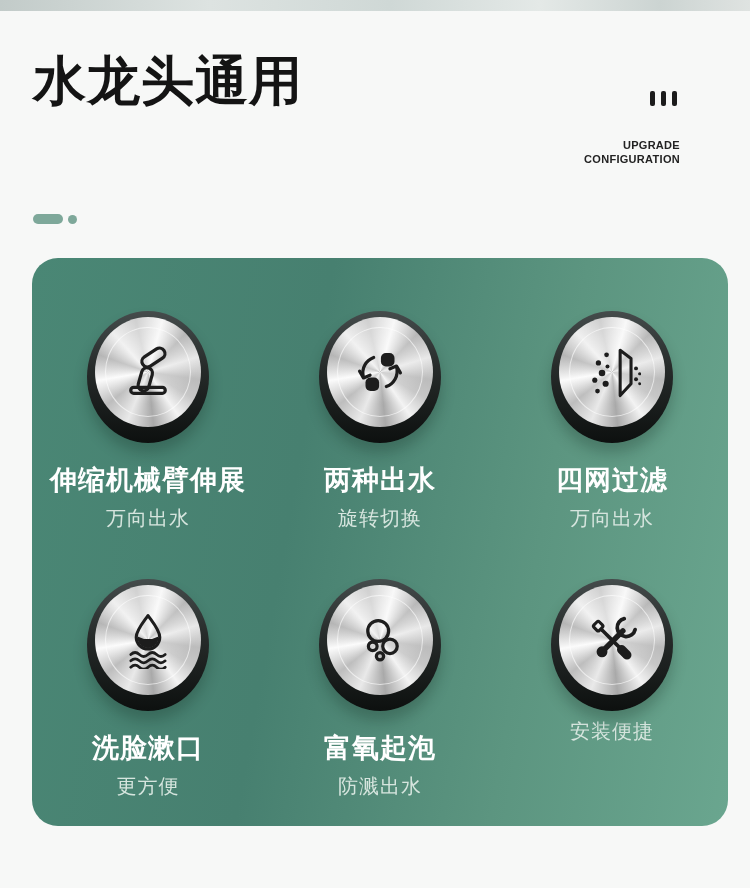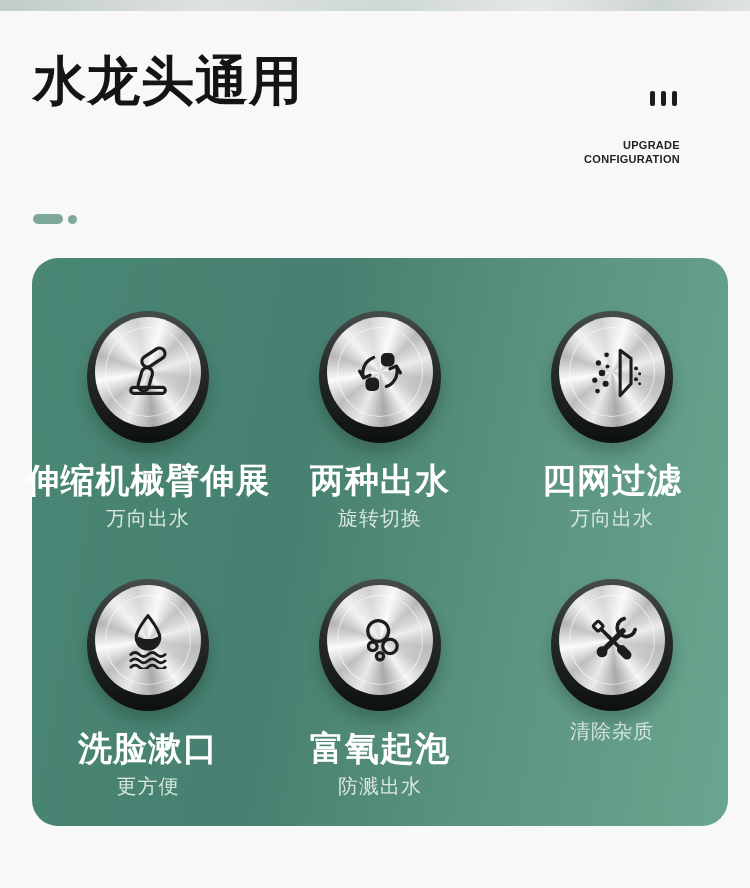--- a/index.html
+++ b/index.html
@@ -78,21 +78,21 @@
     display:flex; align-items:center; justify-content:center;
   }
   .badge-metal::after {
     content:""; position:absolute; inset:10px; border-radius:50%;
     border:1.5px solid rgba(255,255,255,.6);
     pointer-events:none;
   }
   .badge-icon { width:58px; height:58px; position:relative; z-index:2; }
 
   .feature-title {
-    margin-top:19px; color:#ffffff; font-size:34px; font-weight:700;
+    margin-top:19px; color:#ffffff; font-size:27px; font-weight:700;
     line-height:36px; letter-spacing:1px; white-space:nowrap;
   }
   .feature-subtitle {
     margin-top:10px; color:#d6e5de; font-size:20px; font-weight:400;
     line-height:20px; letter-spacing:1px; white-space:nowrap;
   }
 </style>
 </head>
 <body>
 
@@ -231,17 +231,17 @@
               <rect x="12.5" y="12.5" width="8.5" height="8.5" rx="2" stroke-width="3.4" transform="rotate(45 16.75 16.75)"></rect>
               <line x1="21" y1="21" x2="41" y2="41" stroke-width="4"></line>
               <line x1="42.5" y1="42.5" x2="48.5" y2="48.5" stroke-width="10"></line>
               <path d="M45.5 8.5 A10 10 0 1 0 57.5 20.5" stroke-width="4.2"></path>
               <line x1="44" y1="22" x2="23" y2="43" stroke-width="6"></line>
             </g>
             <circle cx="21" cy="45" r="6" fill="#1d1d1d"></circle>
           </svg>
         </div>
       </div>
-      <div class="feature-subtitle">清除杂质</div>
+      <div class="feature-subtitle">安装便捷</div>
     </div>
 
   </div>
 </div>
 
 </body></html>

